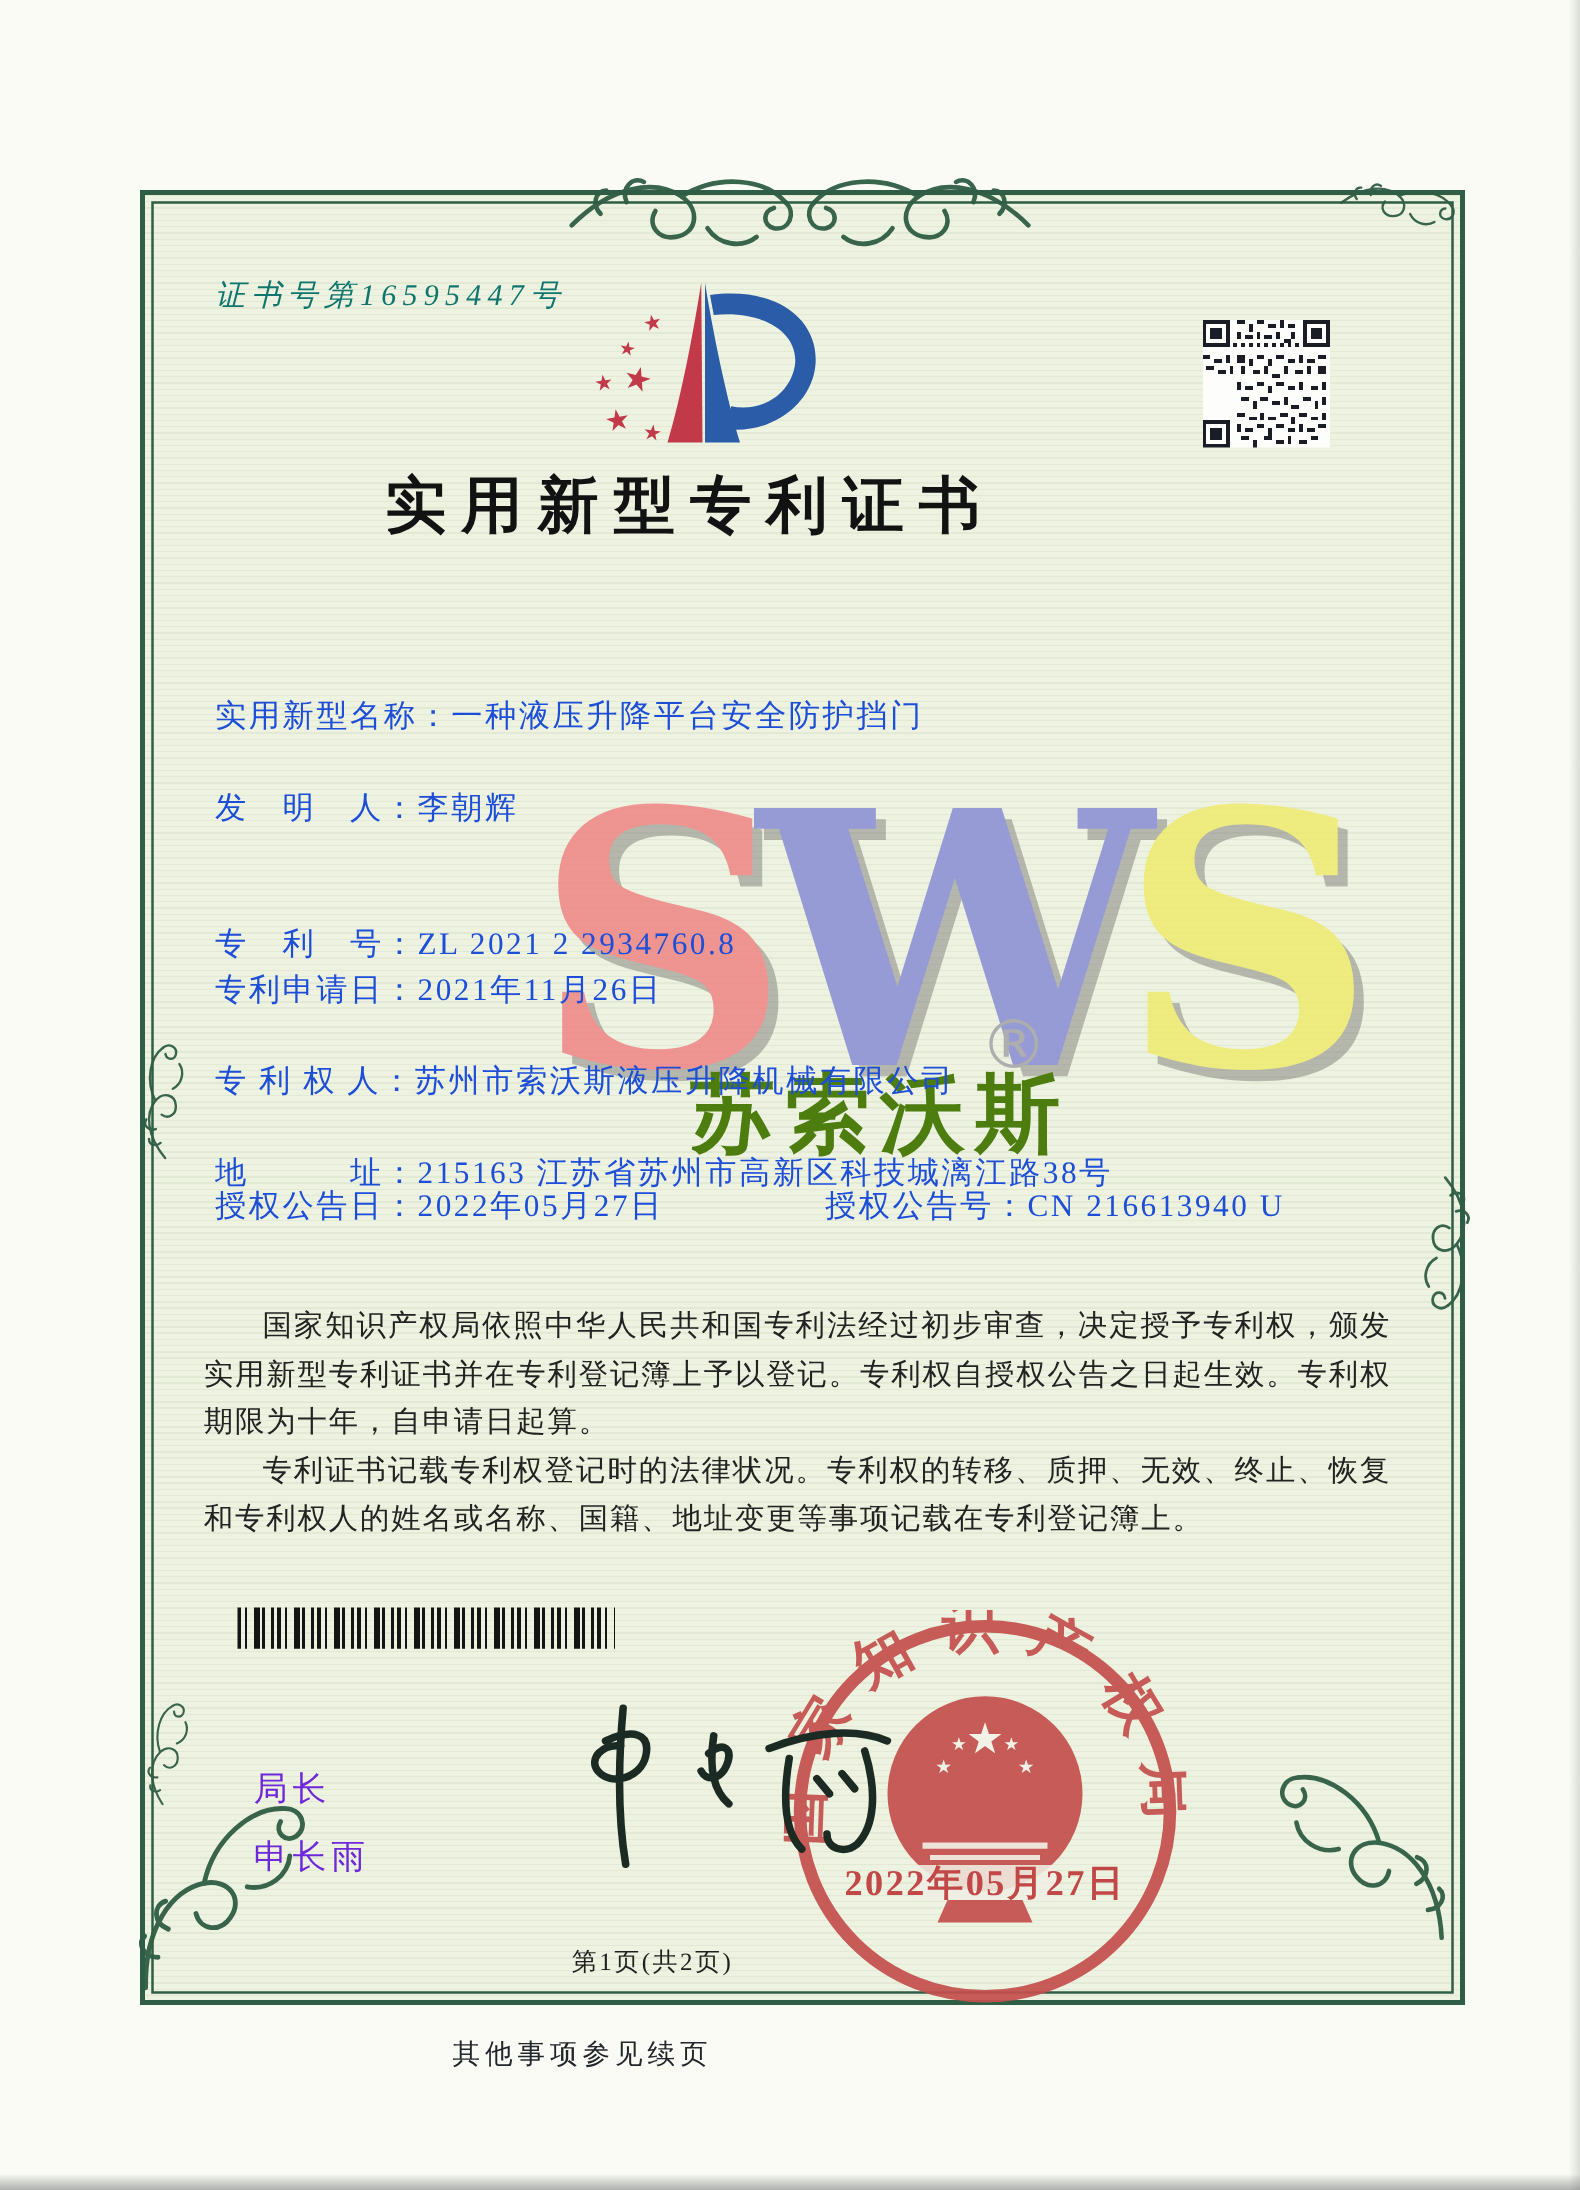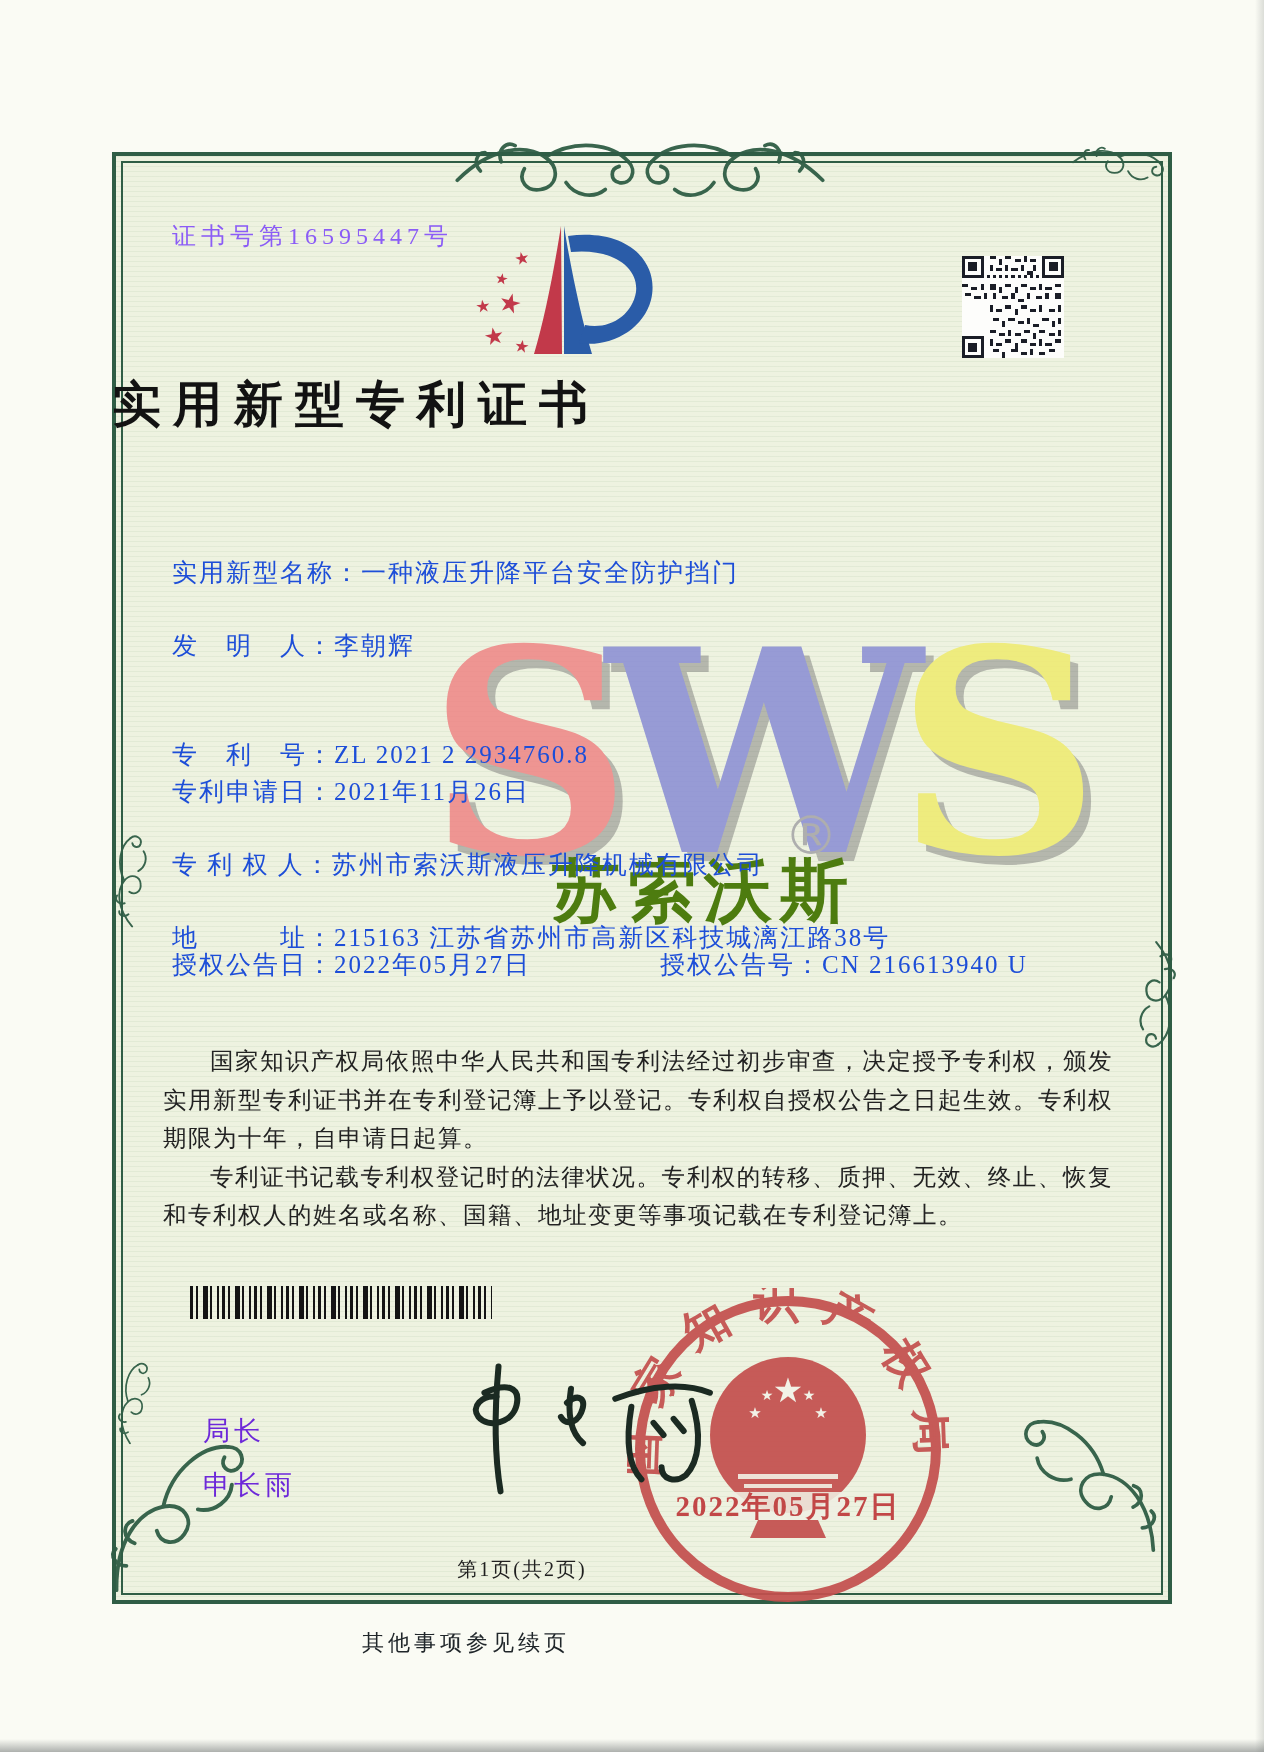--- a/index.html
+++ b/index.html
@@ -7,24 +7,24 @@
         font-family:"Liberation Serif","DejaVu Serif",serif;color:#1f1f1f;}
   .abs{position:absolute;}
   
   .frame{position:absolute;left:112px;top:152px;width:1052px;height:1444px;
          border:4px solid #2f5d45;background:#eef2e0;
          background-image:repeating-linear-gradient(180deg,rgba(140,175,135,.12) 0 1px,rgba(0,0,0,0) 1px 5px);
          z-index:1;}
   .frame-inner{position:absolute;inset:5px;border:2px solid #2f5d45;}
   .orn{position:absolute;z-index:3;opacity:.95;}
   
-  .cert-no{left:172px;top:220px;font-size:24px;letter-spacing:5px;color:#8b5cf6;z-index:5;}
+  .cert-no{left:172px;top:220px;font-size:24px;letter-spacing:5px;color:#0f766e;z-index:5;font-style:italic;}
   .logo{left:462px;top:220px;width:200px;height:152px;z-index:5;}
   .qr{left:962px;top:256px;width:102px;height:102px;z-index:5;}
-  .title{left:112px;top:372px;width:880px;font-size:49px;font-weight:bold;
+  .title{left:112px;top:372px;width:880px;text-align:center;font-size:49px;font-weight:bold;
          letter-spacing:12px;color:#121212;z-index:5;}
   
   .row{position:absolute;left:172px;width:960px;font-size:25px;letter-spacing:2px;
        white-space:nowrap;z-index:5;color:#1d4ed8;}
   .r0{top:556px}.r1{top:629px}.r2{top:738px}.r3{top:775px}.r4{top:848px}.r5{top:921px}.rg{top:948px;height:34px;}
   .row .lab{display:inline;}
   .grant-no{position:absolute;left:488px;top:0;white-space:nowrap;}
   
   .body-text{left:163px;top:1042px;width:950px;font-size:23.5px;line-height:38.5px;
              letter-spacing:1.5px;text-align:justify;z-index:5;color:#222;}

